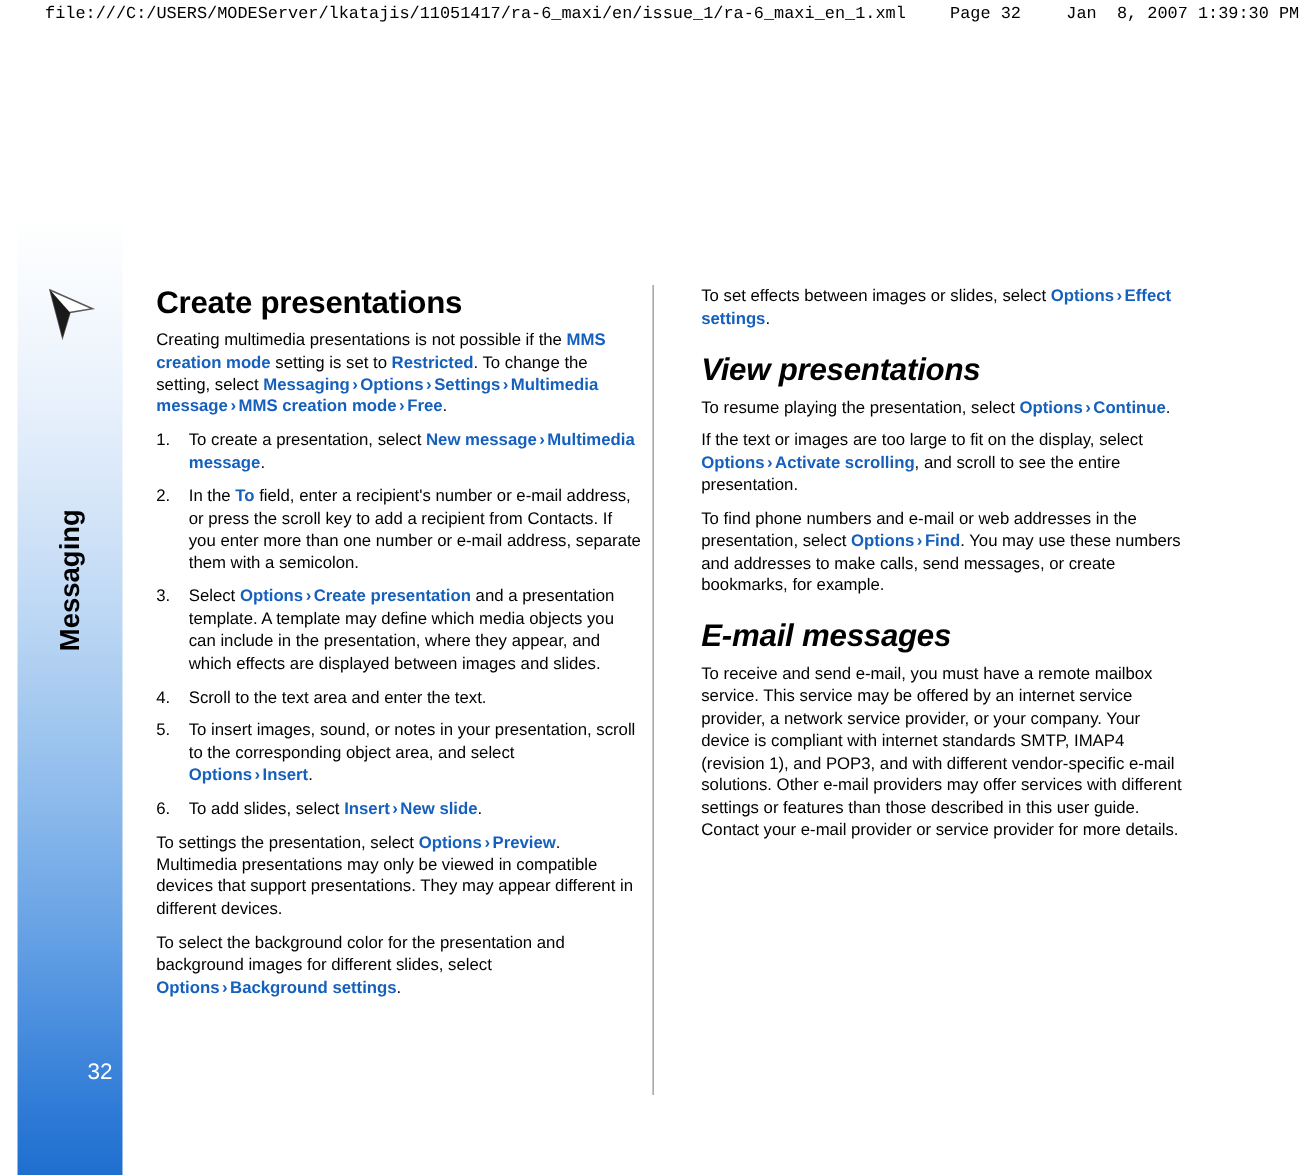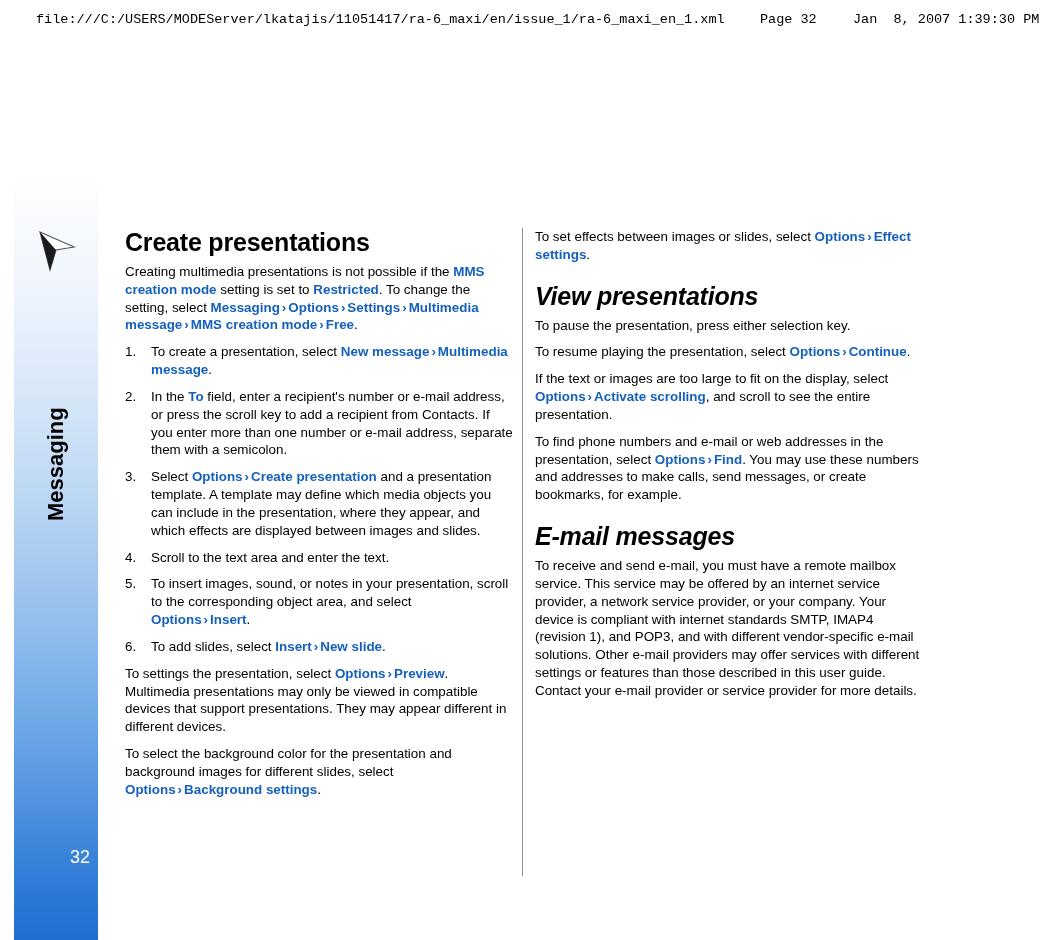--- a/index.html
+++ b/index.html
@@ -12,21 +12,21 @@
     height: 940px;
     position: relative;
     font-family: "Liberation Sans", sans-serif;
     color: #000000;
     overflow: hidden;
   }
 
   
   .print-header {
     position: absolute;
-    top: 8px;
+    top: 0;
     left: 0;
     width: 1042px;
     height: 24px;
     font-family: "Liberation Mono", monospace;
     font-size: 13.5px;
     color: #000;
     white-space: pre;
     letter-spacing: 0px;
   }
   .ph-path { position: absolute; left: 36px; top: 4px; }
@@ -85,21 +85,21 @@
   
   .col {
     position: absolute;
     top: 228px;
     width: 388px;
     font-size: 13.4px;
     line-height: 1.33;
     color: #000;
   }
   .col-left  { left: 125px; }
-  .col-right { left: 535px; }
+  .col-right { left: 561px; }
 
   .col-divider {
     position: absolute;
     left: 522px;
     top: 228px;
     width: 1px;
     height: 648px;
     background: #8f8f8f;
   }
 
@@ -196,21 +196,20 @@
 
 </div>
 
 <div class="col col-right">
 
   <p><span>To set effects between images or slides, select </span><span class="kw">Options</span><span class="arrow">›</span><span class="kw">Effect settings</span><span>.</span></p>
 
   <h1 class="spaced">View presentations</h1>
 
 
-  <p>To pause the presentation, press either selection key.</p>
 
   <p><span>To resume playing the presentation, select </span><span class="kw">Options</span><span class="arrow">›</span><span class="kw">Continue</span><span>.</span></p>
 
   <p><span>If the text or images are too large to fit on the display, select </span><span class="kw">Options</span><span class="arrow">›</span><span class="kw">Activate scrolling</span><span>, and scroll to see the entire presentation.</span></p>
 
   <p><span>To find phone numbers and e-mail or web addresses in the presentation, select </span><span class="kw">Options</span><span class="arrow">›</span><span class="kw">Find</span><span>. You may use these numbers and addresses to make calls, send messages, or create bookmarks, for example.</span></p>
 
   <h1 class="spaced">E-mail messages</h1>
 
   <p>To receive and send e-mail, you must have a remote mailbox service. This service may be offered by an internet service provider, a network service provider, or your company. Your device is compliant with internet standards SMTP, IMAP4 (revision 1), and POP3, and with different vendor-specific e-mail solutions. Other e-mail providers may offer services with different settings or features than those described in this user guide. Contact your e-mail provider or service provider for more details.</p>

